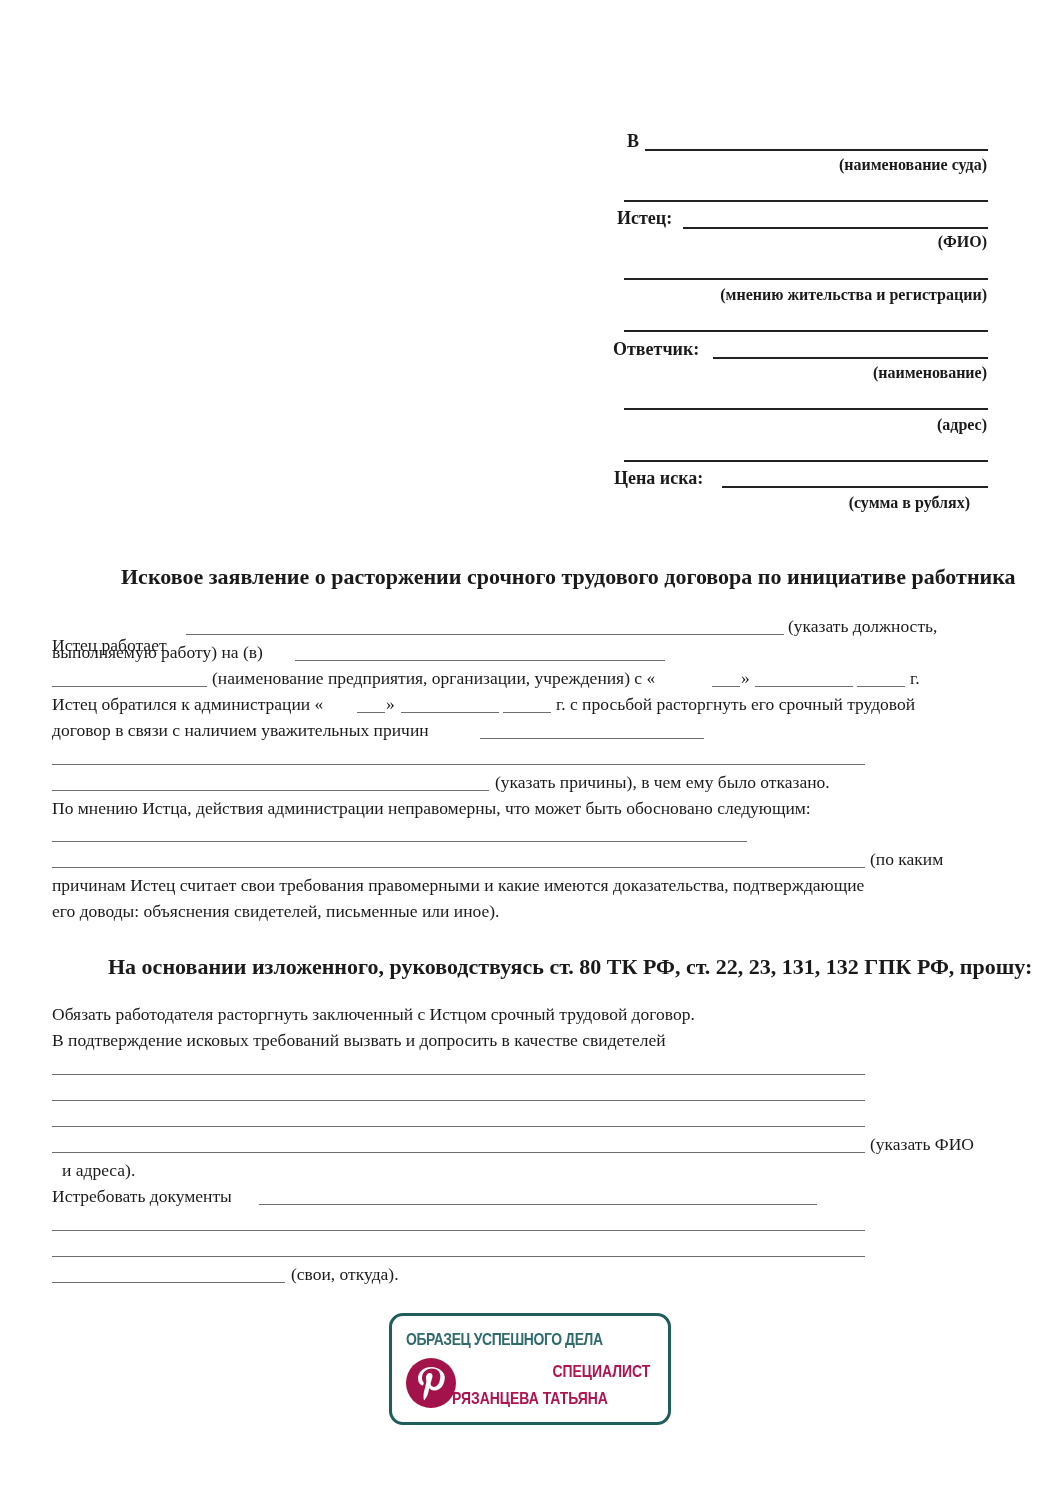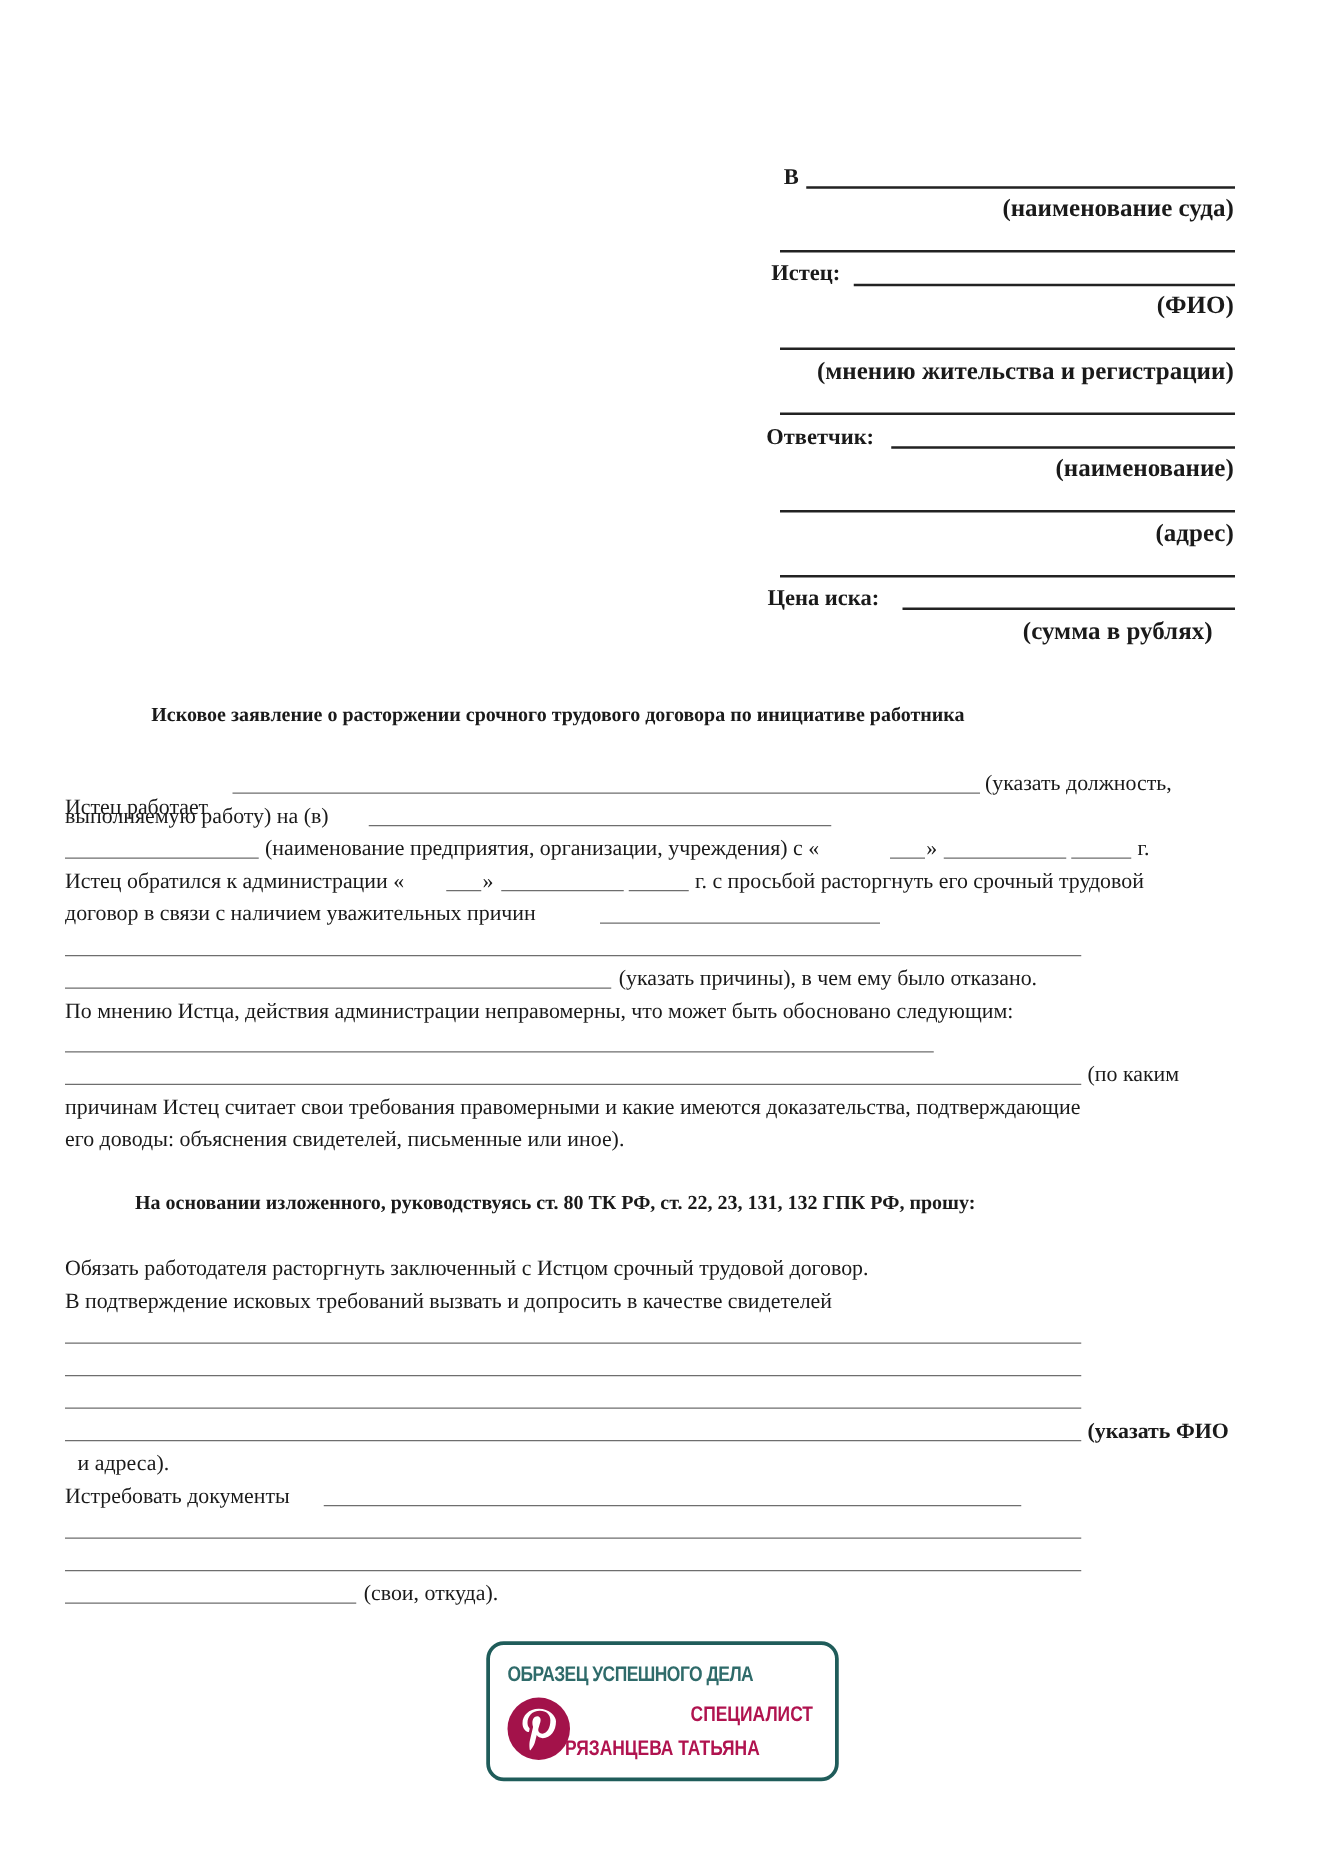--- a/index.html
+++ b/index.html
@@ -1,24 +1,24 @@
 <!DOCTYPE html>
 <html><head>
 <meta charset="utf-8">
 <style>
   html, body { margin:0; padding:0; background:#ffffff; }
   body { width:1062px; height:1500px; position:relative; overflow:hidden;
          font-family:"Liberation Serif", "DejaVu Serif", serif; color:#1a1a1a; }
   .abs { position:absolute; }
   .hdr-label { font-size:18px; font-weight:bold; white-space:nowrap; }
-  .hdr-hint { font-size:20px; font-weight:bold; text-align:right; white-space:nowrap; }
+  .hdr-hint { font-size:16px; font-weight:bold; text-align:right; white-space:nowrap; }
   .hline { position:absolute; height:0; border-top:2px solid #222; }
   .bline { position:absolute; height:0; border-top:1.5px solid #6e6e6e; }
   .t { position:absolute; font-size:17.5px; white-space:nowrap; line-height:20px; }
-  .title { position:absolute; font-size:16px; font-weight:bold; white-space:nowrap; }
+  .title { position:absolute; font-size:22px; font-weight:bold; white-space:nowrap; }
   .stamp { position:absolute; left:389px; top:1313px; width:282px; height:112px;
            border:3px solid #1f5c5a; border-radius:14px; background:#fff; box-sizing:border-box; }
   .stamp-line1 { position:absolute; left:14px; top:14px; font-family:"Liberation Sans", sans-serif;
                  font-weight:bold; font-size:17px; color:#2f6b6a; letter-spacing:-0.5px;
                  transform:scaleX(0.82); transform-origin:left; white-space:nowrap; }
   .stamp-line2 { position:absolute; right:18px; top:46px; font-family:"Liberation Sans", sans-serif;
                  font-weight:bold; font-size:17px; color:#b0134f; transform:scaleX(0.82); transform-origin:right; white-space:nowrap; }
   .stamp-line3 { position:absolute; left:60px; top:73px; font-family:"Liberation Sans", sans-serif;
                  font-weight:bold; font-size:17px; color:#b0134f; transform:scaleX(0.82); transform-origin:left; white-space:nowrap; }
   .pin { position:absolute; left:14px; top:42px; width:50px; height:50px; border-radius:50%; background:#a3124a; }
@@ -104,21 +104,21 @@
 <div class="title" style="left:108px; top:954px;">На основании изложенного, руководствуясь ст. 80 ТК РФ, ст. 22, 23, 131, 132 ГПК РФ, прошу:</div>
 
 <div>
   <span class="t" style="left:52px; top:1004px;">Обязать работодателя расторгнуть заключенный с Истцом срочный трудовой договор.</span>
   <span class="t" style="left:52px; top:1030px;">В подтверждение исковых требований вызвать и допросить в качестве свидетелей</span>
 
   <div class="bline" style="left:52px; top:1074px; width:813px;"></div>
   <div class="bline" style="left:52px; top:1100px; width:813px;"></div>
   <div class="bline" style="left:52px; top:1126px; width:813px;"></div>
   <div class="bline" style="left:52px; top:1152px; width:813px;"></div>
-  <span class="t" style="left:870px; top:1134px;font-weight:bold;">(указать ФИО</span>
+  <span class="t" style="left:870px; top:1134px;">(указать ФИО</span>
   <span class="t" style="left:52px; top:1160px;margin-left:10px;">и адреса).</span>
 
   <span class="t" style="left:52px; top:1186px;">Истребовать документы</span>
   <div class="bline" style="left:259px; top:1204px; width:558px;"></div>
   <div class="bline" style="left:52px; top:1230px; width:813px;"></div>
   <div class="bline" style="left:52px; top:1256px; width:813px;"></div>
   <div class="bline" style="left:52px; top:1282px; width:233px;"></div>
   <span class="t" style="left:291px; top:1264px;">(свои, откуда).</span>
 </div>
 

